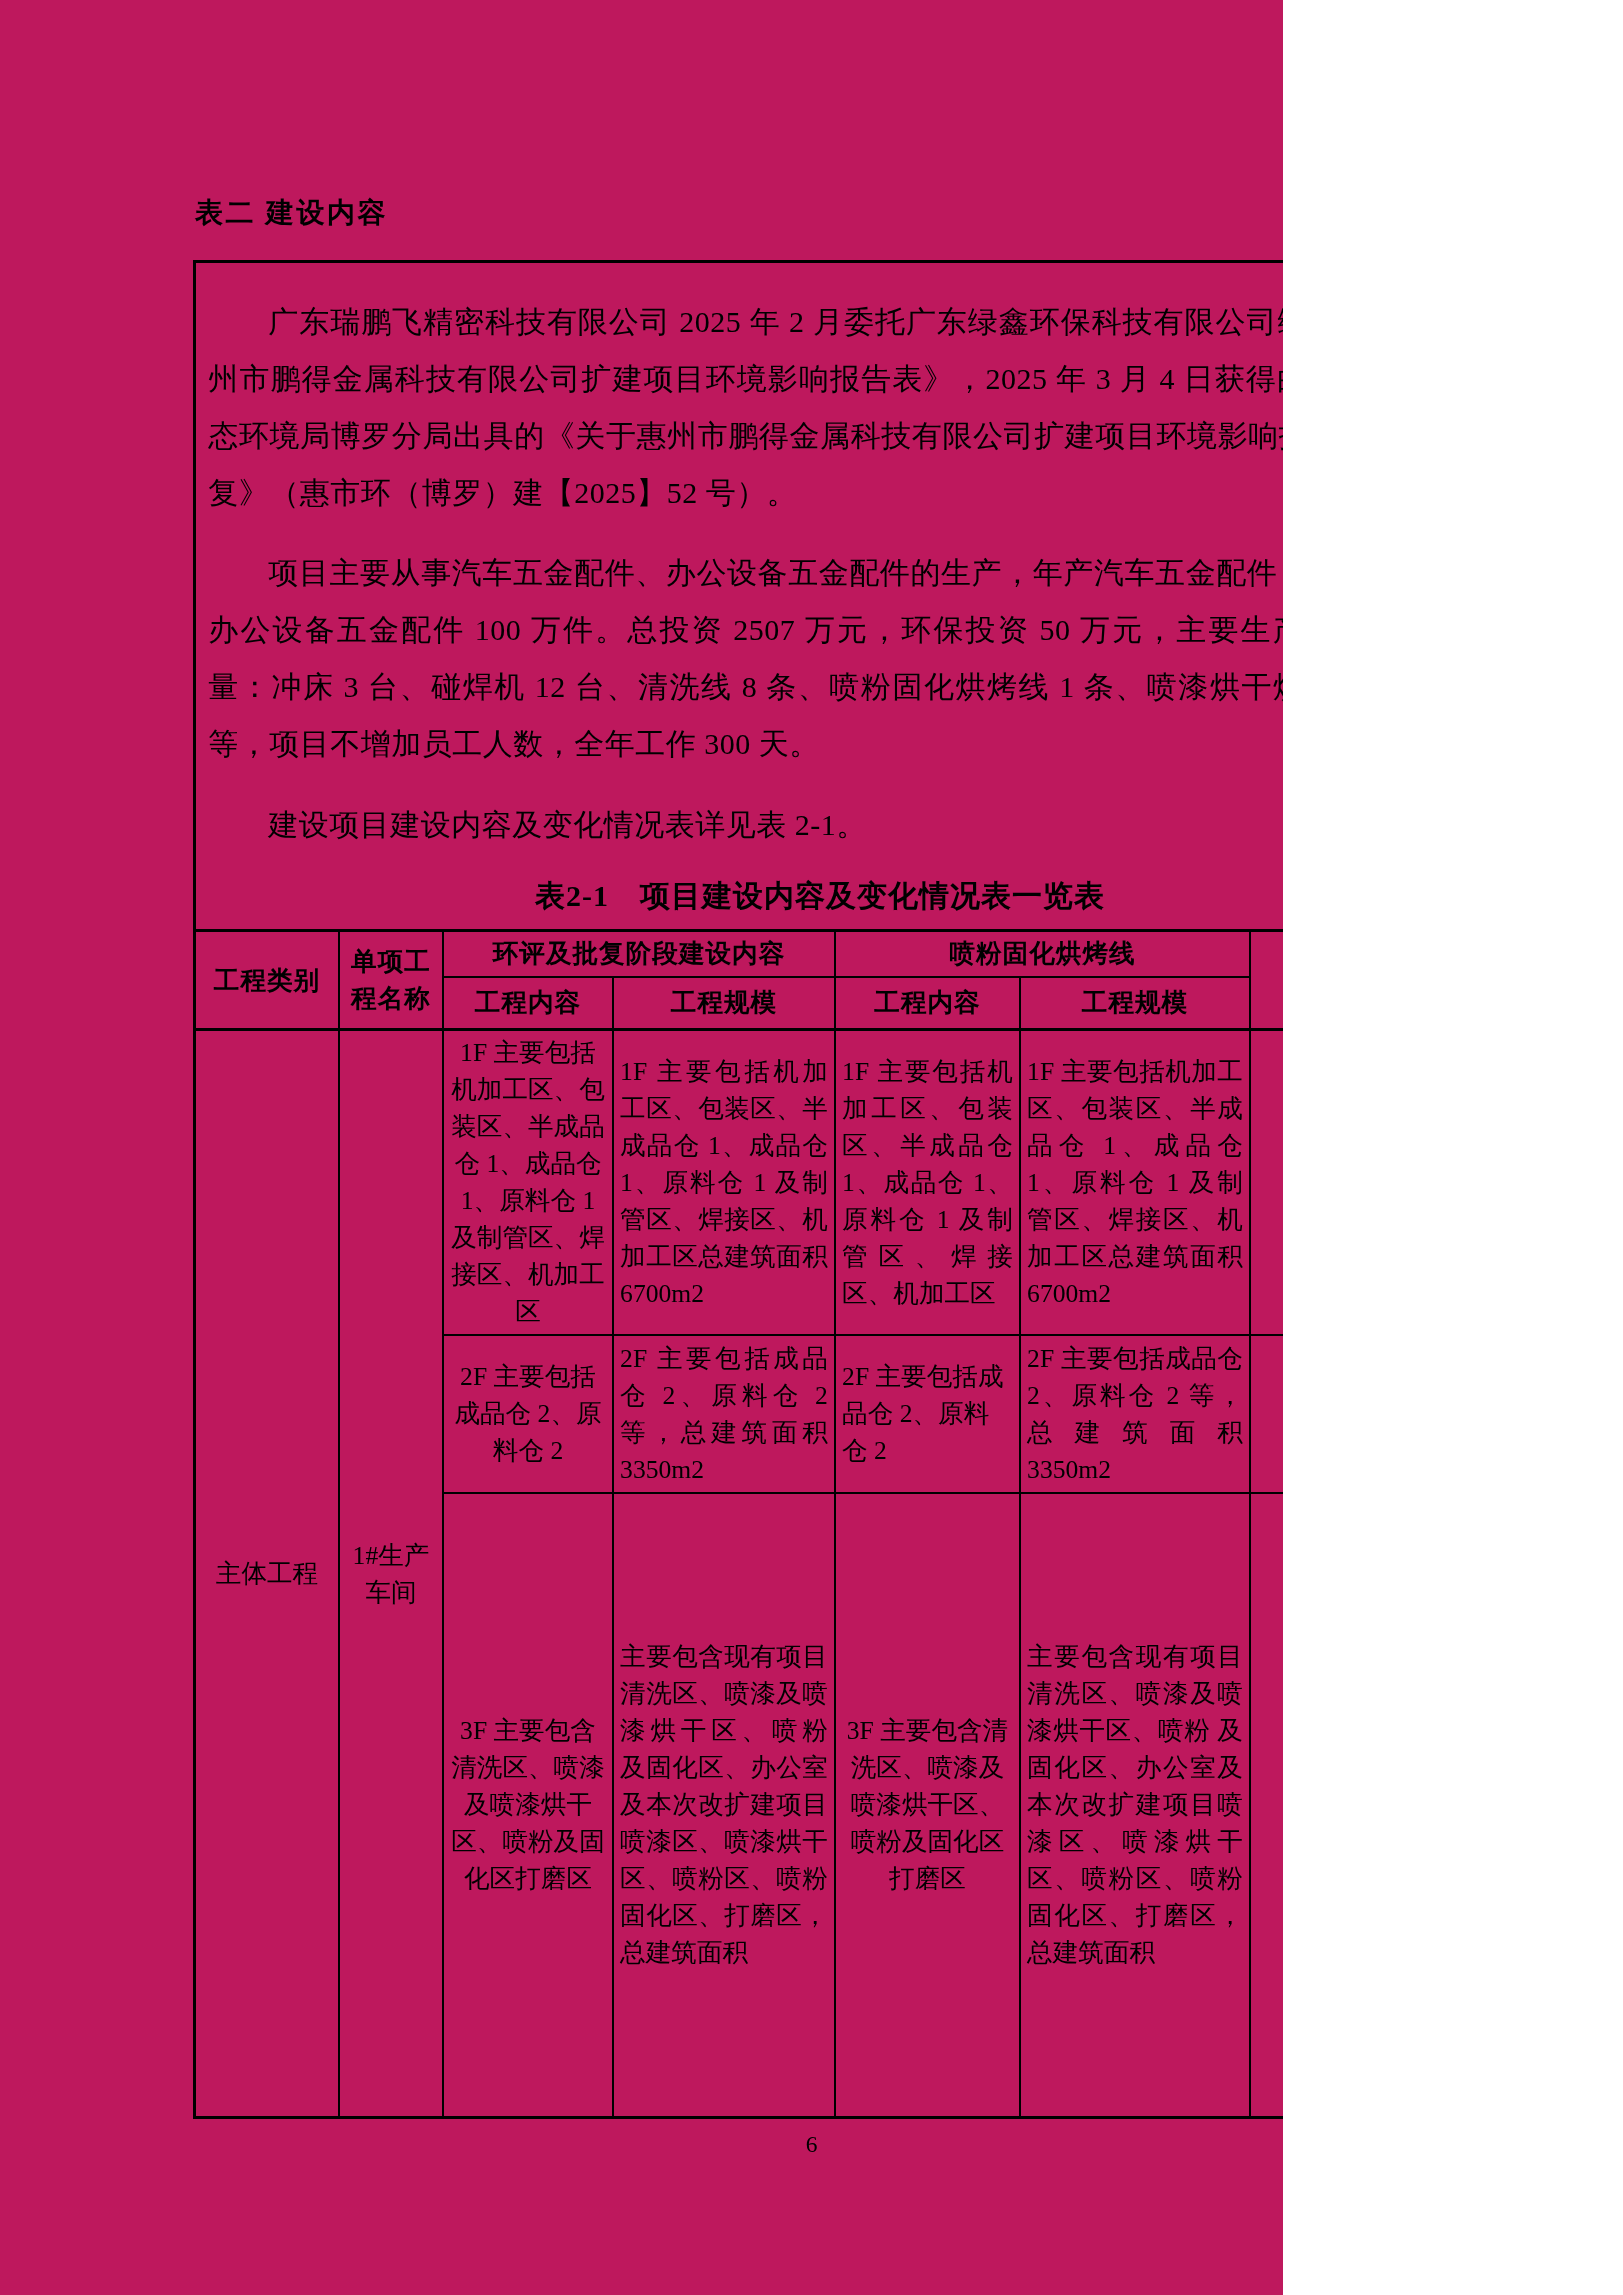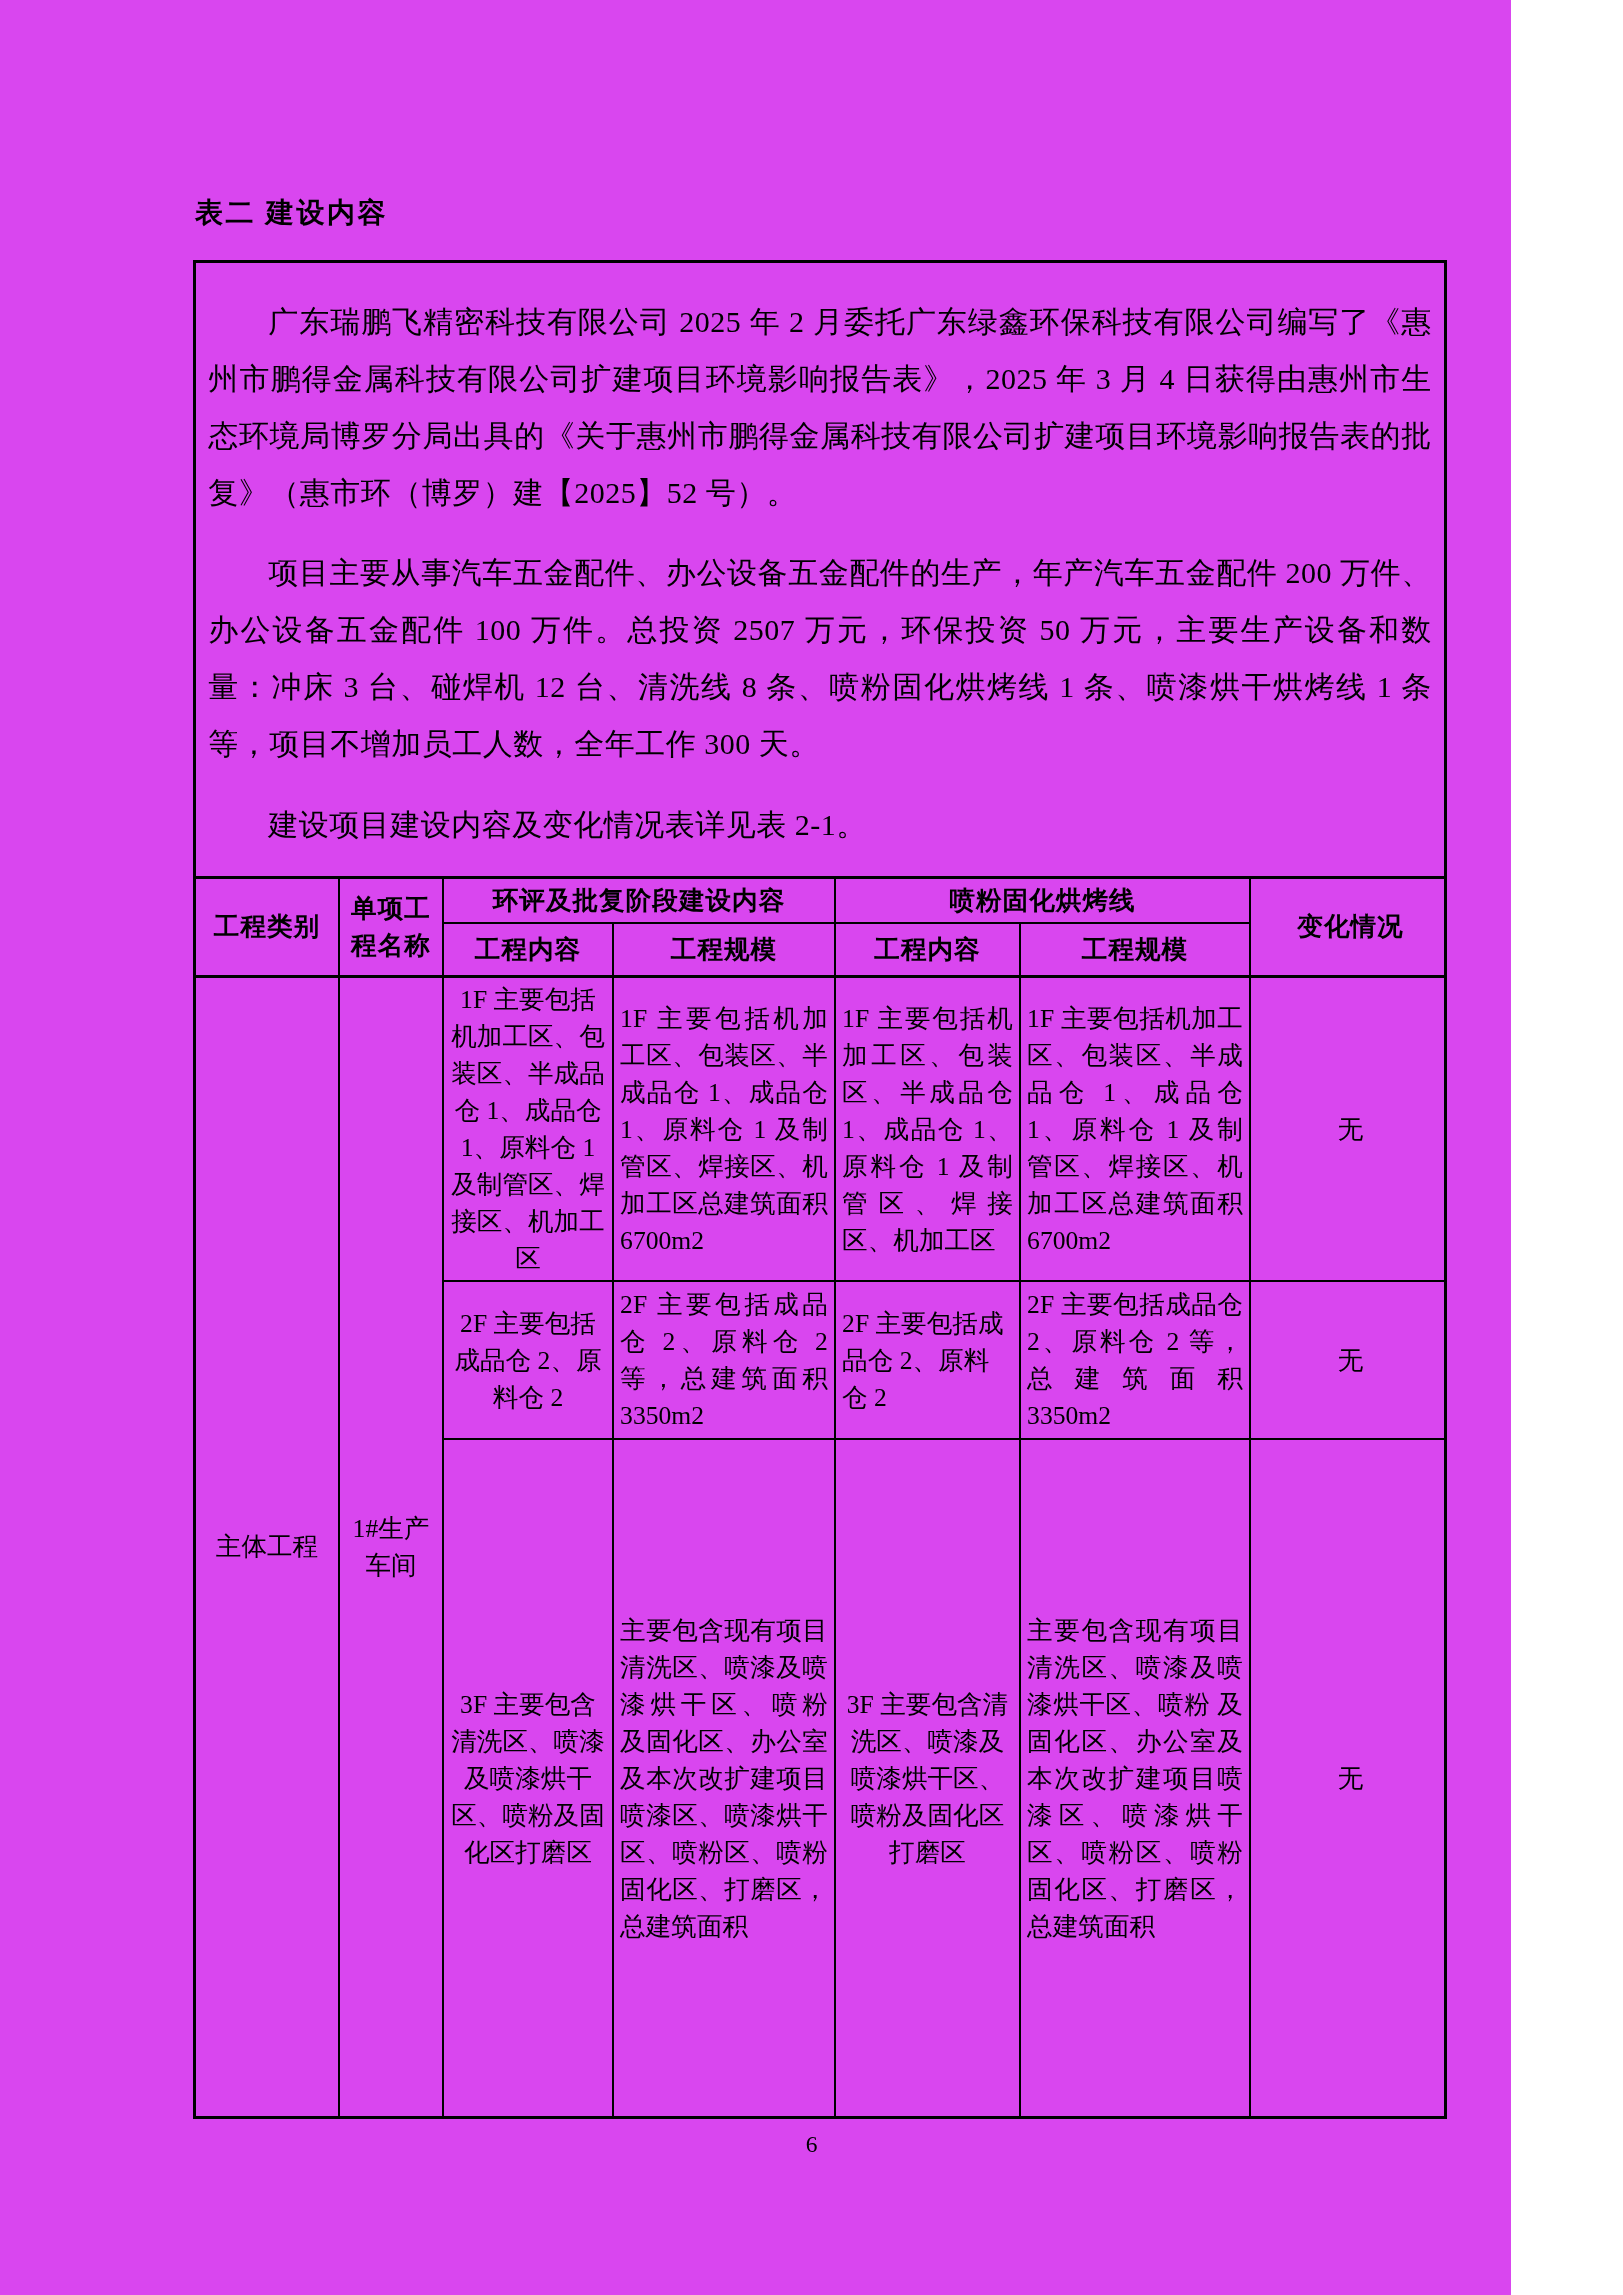--- a/index.html
+++ b/index.html
@@ -2,21 +2,21 @@
 <html style="font-size:8.2px"><head>
 <meta charset="utf-8">
 <style>
   html, body { margin: 0; padding: 0; }
   body {
     width: 1623px; height: 2295px;
     background: #ffffff;
     color: #000000;
     font-family: "Liberation Serif", "DejaVu Serif", serif;
   }
-  .page { position: relative; width: 1511px; height: 2295px; background: #d946ef; overflow: hidden; }
+  .page { position: relative; width: 1283px; height: 2295px; background: #be185d; overflow: hidden; }
 
   .section-title {
     position: absolute; left: 195px; top: 194px;
     font-size: 28px; font-weight: bold; letter-spacing: 2.6px;
   }
 
   .content-box {
     position: absolute; left: 193px; top: 260px;
     width: 1254px; height: 1859px;
     border: 3.1px solid #000; box-sizing: border-box;
@@ -74,20 +74,21 @@
 
 <div class="page">
 
   <div class="section-title">表二 建设内容</div>
 
   <div class="content-box">
     <div class="text-area">
       <p class="para">广东瑞鹏飞精密科技有限公司 2025 年 2 月委托广东绿鑫环保科技有限公司编写了《惠州市鹏得金属科技有限公司扩建项目环境影响报告表》，2025 年 3 月 4 日获得由惠州市生态环境局博罗分局出具的《关于惠州市鹏得金属科技有限公司扩建项目环境影响报告表的批复》（惠市环（博罗）建【2025】52 号）。</p>
       <p class="para">项目主要从事汽车五金配件、办公设备五金配件的生产，年产汽车五金配件 200 万件、办公设备五金配件 100 万件。总投资 2507 万元，环保投资 50 万元，主要生产设备和数量：冲床 3 台、碰焊机 12 台、清洗线 8 条、喷粉固化烘烤线 1 条、喷漆烘干烘烤线 1 条等，项目不增加员工人数，全年工作 300 天。</p>
       <p class="para">建设项目建设内容及变化情况表详见表 2-1。</p>
+      <div class="table-title">表2-1　项目建设内容及变化情况表一览表</div>
     </div>
 
     <table class="ct">
       <colgroup>
         <col style="width:143px">
           <col style="width:104px">
           <col style="width:170px">
         <col style="width:222px">
           <col style="width:185px">
           <col style="width:230px">

